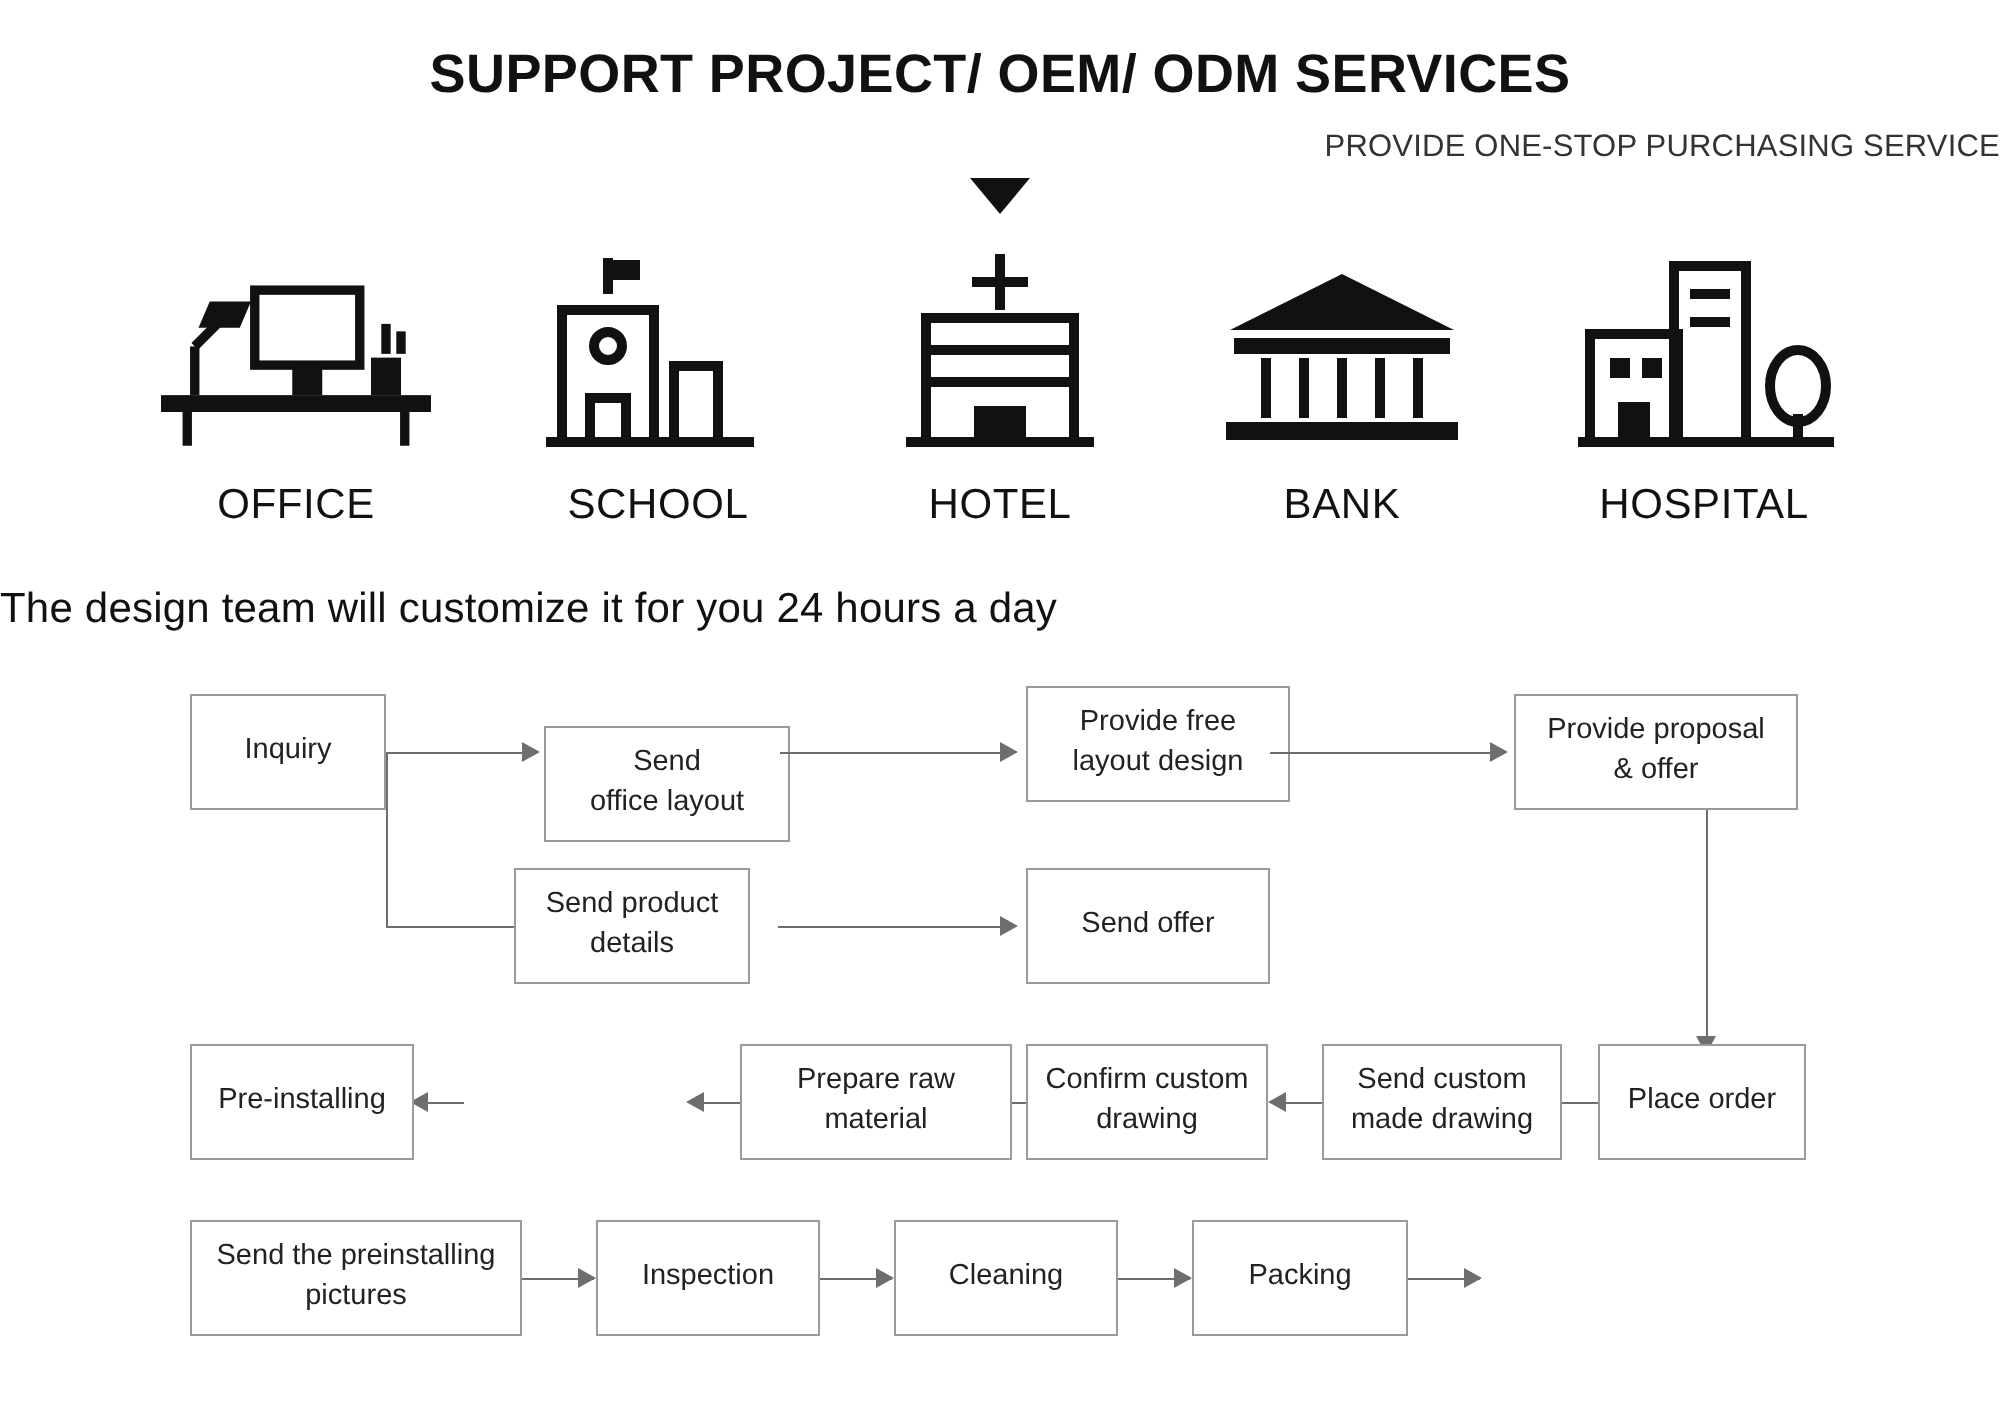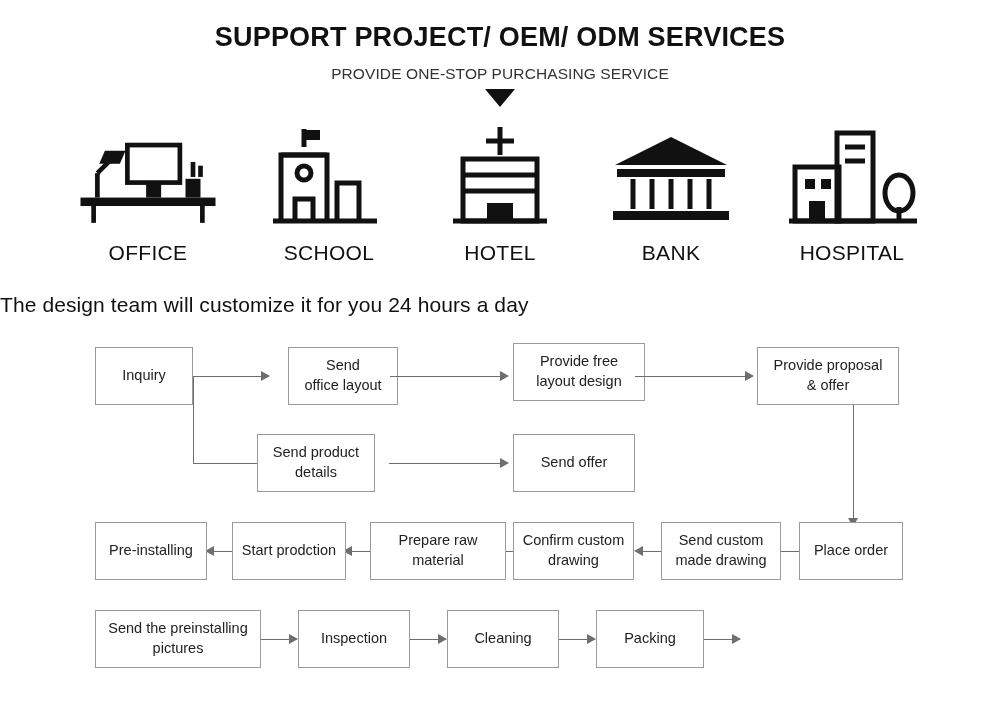--- a/index.html
+++ b/index.html
@@ -28,20 +28,21 @@
     letter-spacing: 0.2px;
     color: #111111;
     margin: 0;
   }
   .sub-title {
     font-size: 15.5px;
     font-weight: normal;
     color: #333333;
     margin: 12px 0 0 0;
     letter-spacing: 0.1px;
+    text-align: right;
   }
   .down-arrow {
     margin: 6px auto 0 auto;
     width: 0;
     height: 0;
     border-left: 15px solid transparent;
     border-right: 15px solid transparent;
     border-top: 18px solid #111111;
   }
 
@@ -254,21 +255,21 @@
 
 <div class="flow">
 
   <div class="node" style="left:95px; top:12px; width:98px; height:58px;">
     <span>Inquiry</span>
   </div>
 
   <div class="conn h" style="left:193px; top:41px; width:68px;"></div>
   <div class="arrow-r" style="left:261px; top:36px;"></div>
 
-  <div class="node" style="left:272px; top:12px; width:110px; height:58px; white-space:pre-line;margin-left:16px;">
+  <div class="node" style="left:272px; top:28px; width:123px; height:58px; white-space:pre-line;">
     <span style="white-space:pre-line;">Send
 office layout</span>
   </div>
 
   <div class="conn h" style="left:390px; top:41px; width:110px;"></div>
   <div class="arrow-r" style="left:500px; top:36px;"></div>
 
   <div class="node" style="left:513px; top:8px; width:132px; height:58px;">
     <span style="white-space:pre-line;">Provide free
 layout design</span>
@@ -325,23 +326,20 @@
   <div class="arrow-l" style="left:486px; top:211px;"></div>
 
   <div class="node" style="left:370px; top:187px; width:136px; height:58px;justify-content:center;">
     <span style="white-space:pre-line;">Prepare raw
 material</span>
   </div>
 
   <div class="conn h" style="left:352px; top:216px; width:18px;"></div>
   <div class="arrow-l" style="left:343px; top:211px;"></div>
 
-  <div class="node" style="left:232px; top:187px; width:114px; height:58px;">
-    <span>Start prodction</span>
-  </div>
 
   <div class="conn h" style="left:214px; top:216px; width:18px;"></div>
   <div class="arrow-l" style="left:205px; top:211px;"></div>
 
   <div class="node" style="left:95px; top:187px; width:112px; height:58px;">
     <span>Pre-installing</span>
   </div>
 
   <div class="node" style="left:95px; top:275px; width:166px; height:58px;">
     <span style="white-space:pre-line;">Send the preinstalling

